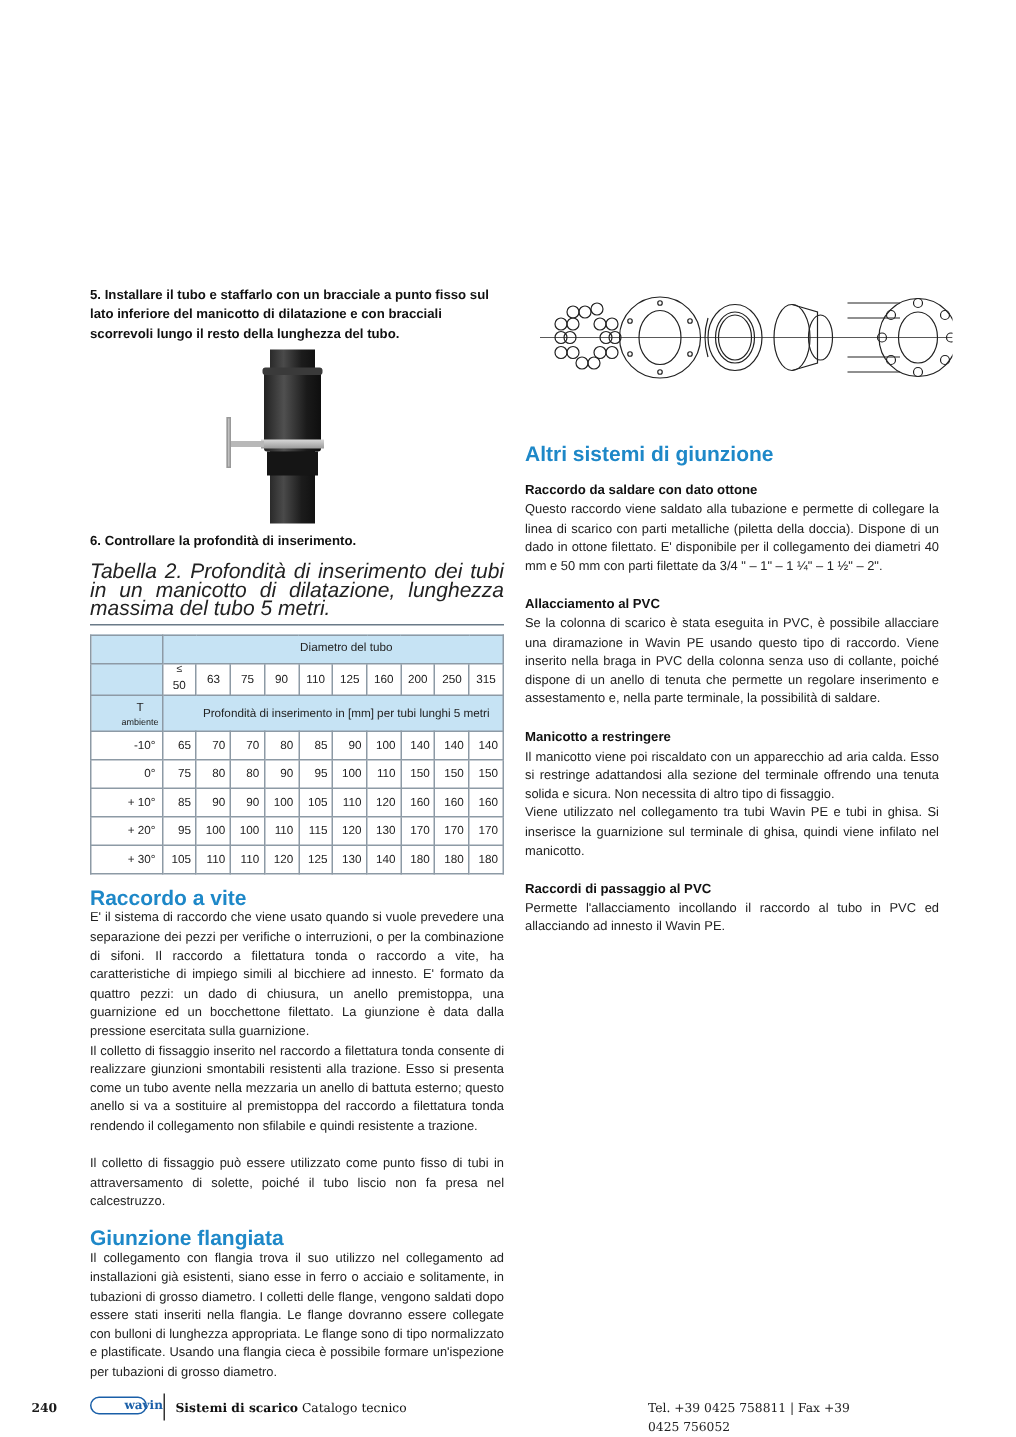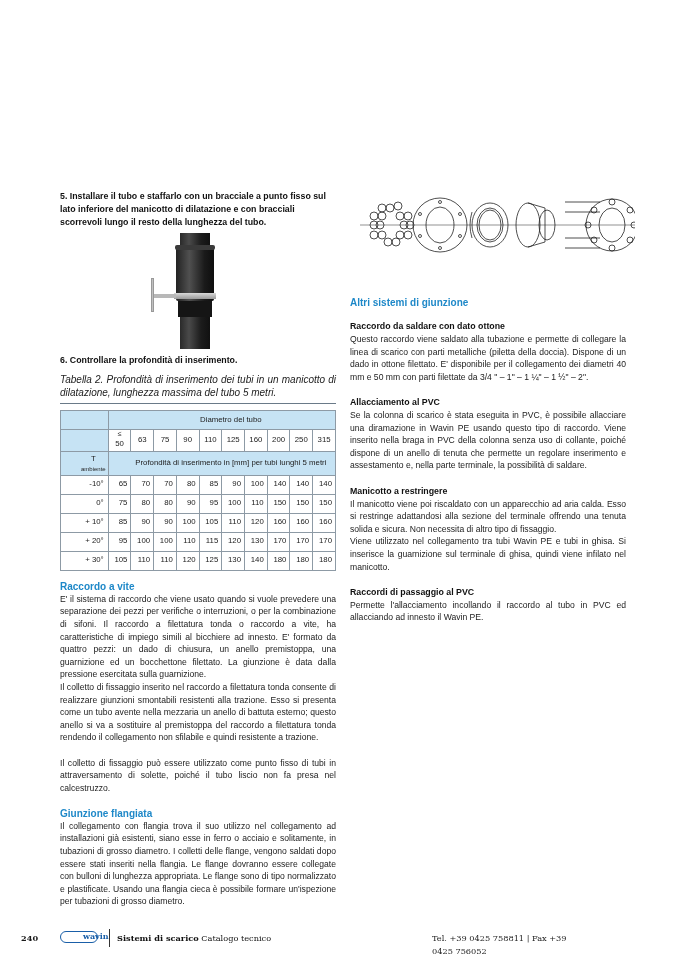--- a/index.html
+++ b/index.html
@@ -3,22 +3,22 @@
 <meta charset="utf-8">
 <style>
   * { box-sizing: border-box; margin: 0; padding: 0; }
   html, body { width: 677px; height: 958px; background: #ffffff; overflow: hidden; }
   body { position: relative; font-family: "Liberation Sans", sans-serif; color: #1a1a1a; font-size: 8.6px; line-height: 12.6px; }
 
   .col-left { position: absolute; left: 60px; top: 190px; width: 276px; }
   .col-right { position: absolute; left: 350px; top: 296px; width: 276px; }
 
   .step-heading { font-weight: bold; font-size: 8.8px; line-height: 13px; color: #111; }
-  .caption { font-style: italic; font-size: 10px; line-height: 12.6px; color: #222; text-align: justify; margin-top: 7px; padding-bottom: 4px; border-bottom: 1px solid #6a7a88; }
-  .section-title { color: #1e88c8; font-weight: bold; font-size: 10px; line-height: 13px; }
+  .caption { font-style: italic; font-size: 14px; line-height: 12.6px; color: #222; text-align: justify; margin-top: 7px; padding-bottom: 4px; border-bottom: 1px solid #6a7a88; }
+  .section-title { color: #1e88c8; font-weight: bold; font-size: 14px; line-height: 13px; }
   .sub-title { font-weight: bold; color: #111; font-size: 8.8px; line-height: 13px; }
   .para { text-align: justify; font-size: 8.6px; line-height: 12.6px; color: #222; }
   .gap { height: 12.6px; }
 
   
   .pipe-photo { position: absolute; left: 150px; top: 233px; width: 90px; height: 116px; }
   .pipe-upper { position: absolute; left: 30px; top: 0; width: 30px; height: 116px; background: linear-gradient(90deg,#2a2a2a 0%,#4a4a4a 30%,#1c1c1c 70%,#111 100%); }
   .pipe-collar { position: absolute; left: 26px; top: 14px; width: 38px; height: 54px; background: linear-gradient(90deg,#222 0%,#505050 35%,#1a1a1a 75%,#0e0e0e 100%); border-radius: 2px; }
   .pipe-collar-rim { position: absolute; left: 25px; top: 12px; width: 40px; height: 5px; background: #3a3a3a; border-radius: 2px; }
   .clamp-band { position: absolute; left: 24px; top: 60px; width: 42px; height: 6px; background: linear-gradient(180deg,#d8d8d8,#9a9a9a); }

